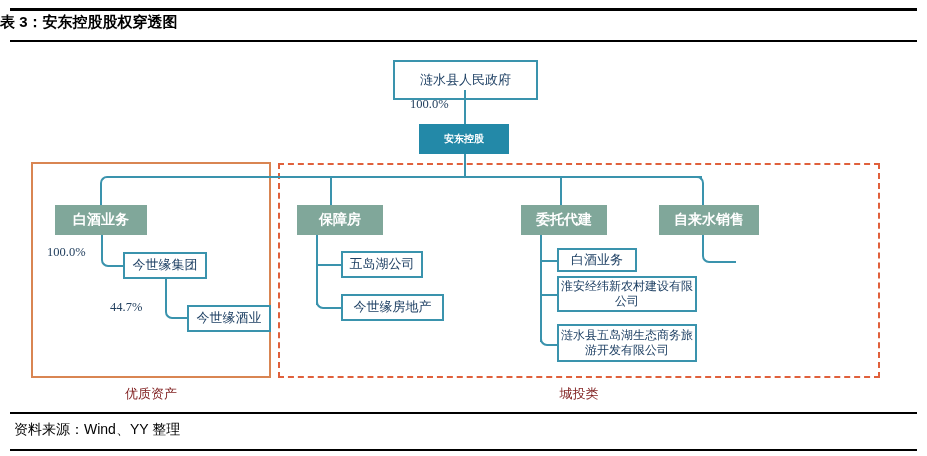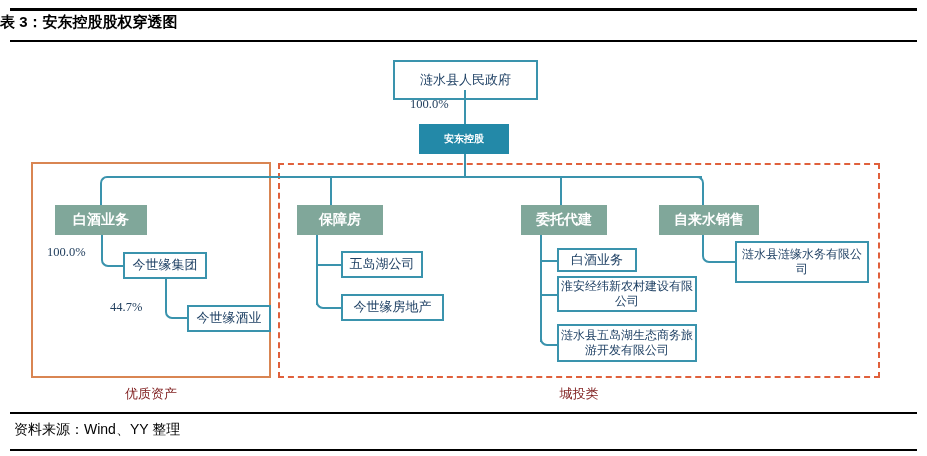--- a/index.html
+++ b/index.html
@@ -225,19 +225,18 @@
 
   <div class="node node-outline" style="left:557px; top:248px; width:80px; height:24px;">白酒业务</div>
   <div class="node node-outline node-sm" style="left:557px; top:276px; width:140px; height:36px;">淮安经纬新农村建设有限公司</div>
   <div class="node node-green" style="left:659px; top:205px; width:100px; height:30px;">自来水销售</div>
 
   <div class="node node-outline node-sm" style="left:557px; top:324px; width:140px; height:38px;">涟水县五岛湖生态商务旅游开发有限公司</div>
 
   <div class="elbow elbow-br" style="left:702px; top:235px; width:14px; height:28px;"></div>
   <div class="wire wire-h" style="left:714px; top:261px; width:22px;"></div>
 
-  <div class="node node-outline node-sm" style="left:735px; top:241px; width:134px; height:42px;">涟水县涟缘水务有限公司</div>
 
   <div class="rule-bot a"></div>
   <div class="source-note">资料来源：Wind、YY 整理</div>
   <div class="rule-bot b"></div>
 
 </div>
 
 </body></html>

